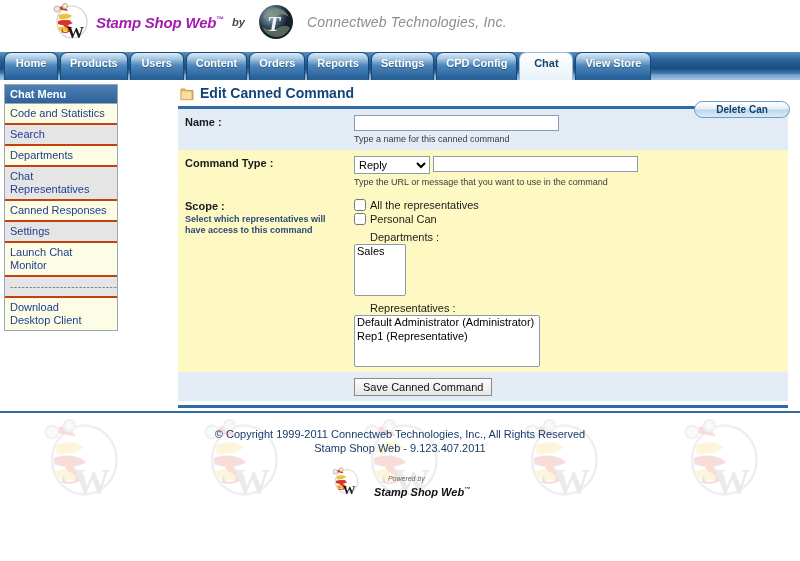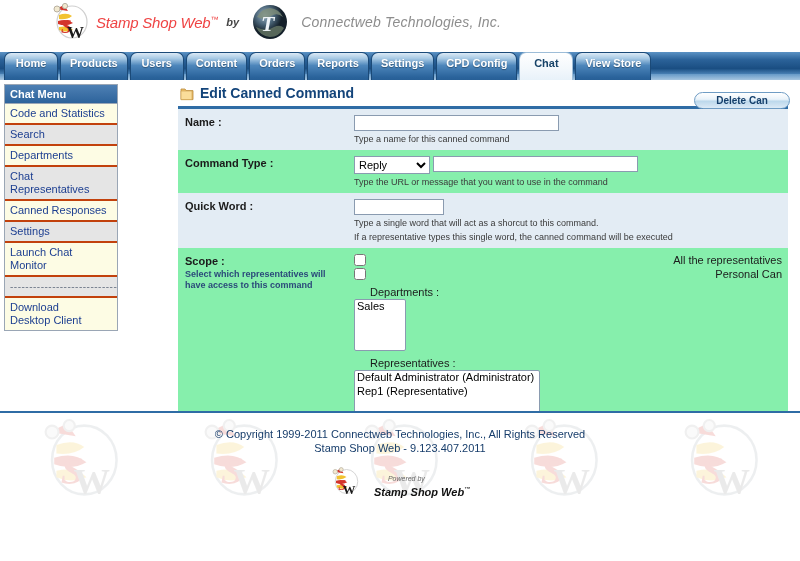--- a/index.html
+++ b/index.html
@@ -33,23 +33,23 @@
     gap: 6px;
   }
   .bee-logo {
     position: relative;
     width: 40px;
     height: 38px;
   }
   .bee-logo svg { display:block; }
   .brand-title {
     font-size: 15px;
-    font-weight: normal;
+    font-weight: bold;
     font-style: italic;
-    color: #ef4444;
+    color: #a21caf;
     letter-spacing: -0.2px;
     white-space: nowrap;
   }
   .brand-tm { font-size: 8px; vertical-align: super; font-style: normal; }
   .brand-by {
     font-size: 11px;
     font-style: italic;
     font-weight: bold;
     color: #444;
     margin: 0 4px 0 2px;
@@ -183,41 +183,41 @@
     font-weight: bold;
     color: #13447a;
   }
   .folder-icon {
     position: absolute;
     left: 2px; top: 3px;
     width: 14px; height: 14px;
   }
   .btn-delete {
     position: absolute;
-    right: -2px; top: 8px;
+    right: -2px; top: 17px;
     width: 96px; height: 17px;
     font-size: 10px;
     font-weight: bold;
     color: #153f6b;
     text-align: center;
     line-height: 16px;
     border: 1px solid #6f9cc4;
     border-radius: 9px;
     background: linear-gradient(to bottom,#ffffff 0%,#eaf3fa 42%,#bcd8ec 55%,#dceaf6 100%);
     cursor: pointer;
     overflow: hidden;
     white-space: nowrap;
     box-sizing: border-box;
   }
 
   
   .form-table { width: 100%; border-collapse: collapse; }
   .form-table tr { }
   .frow-a td { background: #e3ecf4; }
-  .frow-b td { background: #86efac; }
+  .frow-b td { background: #fef9c3; }
   td.lbl {
     width: 158px;
     vertical-align: top;
     padding: 7px 6px 7px 7px;
     font-size: 11px;
     font-weight: bold;
     color: #1b1b1b;
   }
   td.fld {
     vertical-align: top;
@@ -259,21 +259,20 @@
     box-sizing: border-box;
     vertical-align: top;
   }
   .chk-row {
     display: flex;
     align-items: center;
     gap: 4px;
     margin-bottom: 2px;
     font-size: 11px;
     color: #1b1b1b;
-    justify-content: space-between;
   }
   input[type=checkbox] {
     margin: 0;
     width: 12px; height: 12px;
   }
   .list-label {
     font-size: 11px;
     color: #1b1b1b;
     margin: 6px 0 1px 0;
     padding-left: 16px;
@@ -455,28 +454,20 @@
 
         <tr class="frow-b">
           <td class="lbl">Command Type :</td>
           <td class="fld">
             <select class="sel" id="cmd-type-select"><option>Reply</option><option>URL</option><option>Message</option></select>
             <input class="txt w-cmd" type="text" value="" style="">
             <div class="hint">Type the URL or message that you want to use in the command</div>
           </td>
         </tr>
 
-        <tr class="frow-a">
-          <td class="lbl">Quick Word :</td>
-          <td class="fld">
-            <input class="txt w-qw" type="text" value="" style="">
-            <div class="hint">Type a single word that will act as a shorcut to this command.</div>
-            <div class="hint">If a representative types this single word, the canned command will be executed</div>
-          </td>
-        </tr>
 
         <tr class="frow-b">
           <td class="lbl">
             <span>Scope :</span>
             <span class="sub">Select which representatives will have access to this command</span>
           </td>
           <td class="fld">
             <label class="chk-row">
               <input type="checkbox" style="">
               <span>All the representatives</span>

